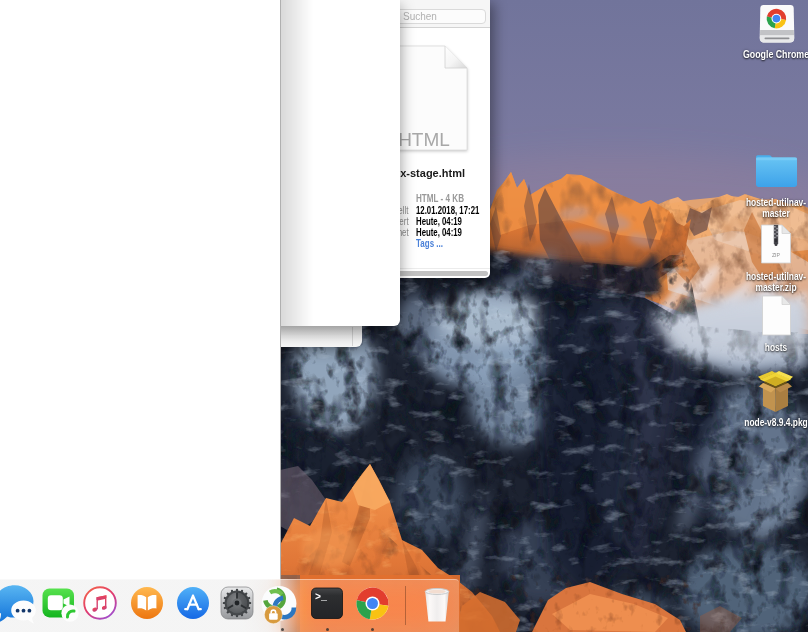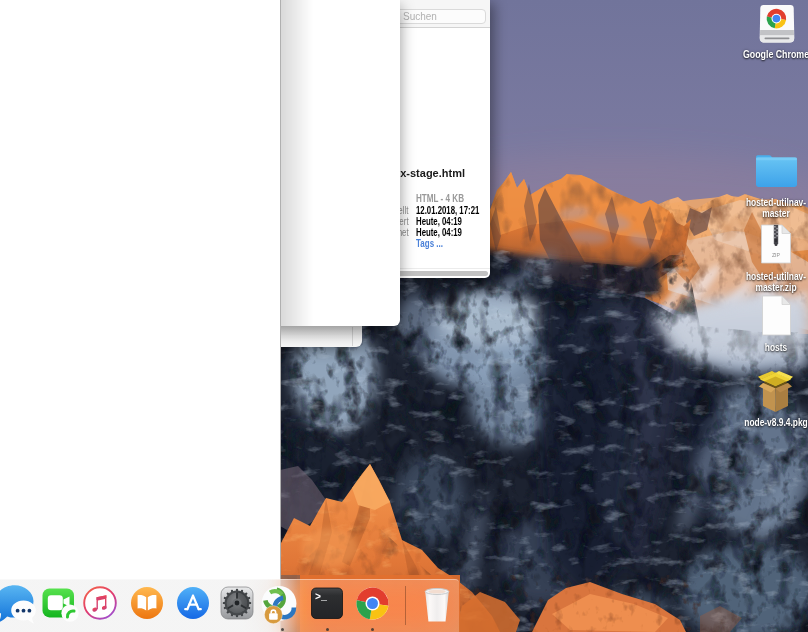--- a/index.html
+++ b/index.html
@@ -278,20 +278,39 @@
 <div class="abs" style="left:352px;top:327px;width:1px;height:19px;background:#d6d6d6;"></div>
 
 <div id="finder" class="abs" style="left:396px;top:0;width:94px;height:278px;background:#fff;
      border-radius:0 0 5px 0;box-shadow:4px 3px 13px rgba(0,0,0,.4);">
   <div class="abs" style="left:0;top:0;width:94px;height:27px;background:#f6f6f6;border-bottom:1px solid #d3d3d3;">
     <div class="abs" style="left:-30px;top:9px;width:118px;height:13px;border:1px solid #dadada;border-radius:4px;background:#fcfcfc;">
       <span style="position:absolute;left:36px;top:1px;font-size:10px;color:#b2b2b2;">Suchen</span>
     </div>
   </div>
 
+  <div class="abs" style="left:-17px;top:46px;width:88px;height:104px;">
+    <svg width="88" height="104" viewBox="0 0 88 104" style="position:absolute;overflow:visible">
+      <defs>
+        <linearGradient id="foldg" x1="0" y1="0" x2="1" y2="1">
+          <stop offset="0" stop-color="#ffffff"></stop>
+            <stop offset="0.55" stop-color="#f4f4f4"></stop>
+            <stop offset="1" stop-color="#d8d8d8"></stop>
+        </linearGradient>
+        <filter id="icsh" x="-10%" y="-10%" width="120%" height="125%">
+          <feDropShadow dx="0.5" dy="1.4" stdDeviation="1.4" flood-color="#000" flood-opacity="0.22"></feDropShadow>
+        </filter>
+      </defs>
+      <path d="M0,0 L66,0 L88,22 L88,104 L0,104 Z" fill="#fcfcfc" filter="url(#icsh)"></path>
+      <path d="M0,0 L66,0 L88,22 L88,104 L0,104 Z" fill="#fcfcfc" stroke="#dadada" stroke-width="0.8"></path>
+      <path d="M66,0 L66,22 L88,22 Z" fill="url(#foldg)"></path>
+      <path d="M66,0 L66,22 L88,22" fill="none" stroke="#d0d0d0" stroke-width="0.8"></path>
+      <text x="45" y="100" text-anchor="middle" font-size="19" fill="#a8a8a8" font-family="Liberation Sans,sans-serif">HTML</text>
+    </svg>
+  </div>
 
   <div class="abs" style="right:25px;top:167px;white-space:nowrap;font-size:11px;font-weight:700;color:#1a1a1a;">index-stage.html</div>
 
   <div class="abs" style="left:20px;top:193px;font-size:10px;font-weight:700;color:#999;white-space:nowrap;transform:scaleX(0.81);transform-origin:0 50%;">HTML - 4 KB</div>
   <div class="abs" style="right:81px;top:205px;font-size:10px;color:#8e8e8e;white-space:nowrap;transform:scaleX(0.8);transform-origin:100% 50%;">Erstellt</div>
   <div class="abs" style="left:20px;top:205px;font-size:10px;font-weight:700;color:#000;white-space:nowrap;transform:scaleX(0.78);transform-origin:0 50%;">12.01.2018, 17:21</div>
   <div class="abs" style="right:81px;top:216px;font-size:10px;color:#8e8e8e;white-space:nowrap;transform:scaleX(0.8);transform-origin:100% 50%;">Geändert</div>
   <div class="abs" style="left:20px;top:216px;font-size:10px;font-weight:700;color:#000;white-space:nowrap;transform:scaleX(0.78);transform-origin:0 50%;">Heute, 04:19</div>
   <div class="abs" style="right:81px;top:227px;font-size:10px;color:#8e8e8e;white-space:nowrap;transform:scaleX(0.8);transform-origin:100% 50%;">Zuletzt geöffnet</div>
   <div class="abs" style="left:20px;top:227px;font-size:10px;font-weight:700;color:#000;white-space:nowrap;transform:scaleX(0.78);transform-origin:0 50%;">Heute, 04:19</div>

